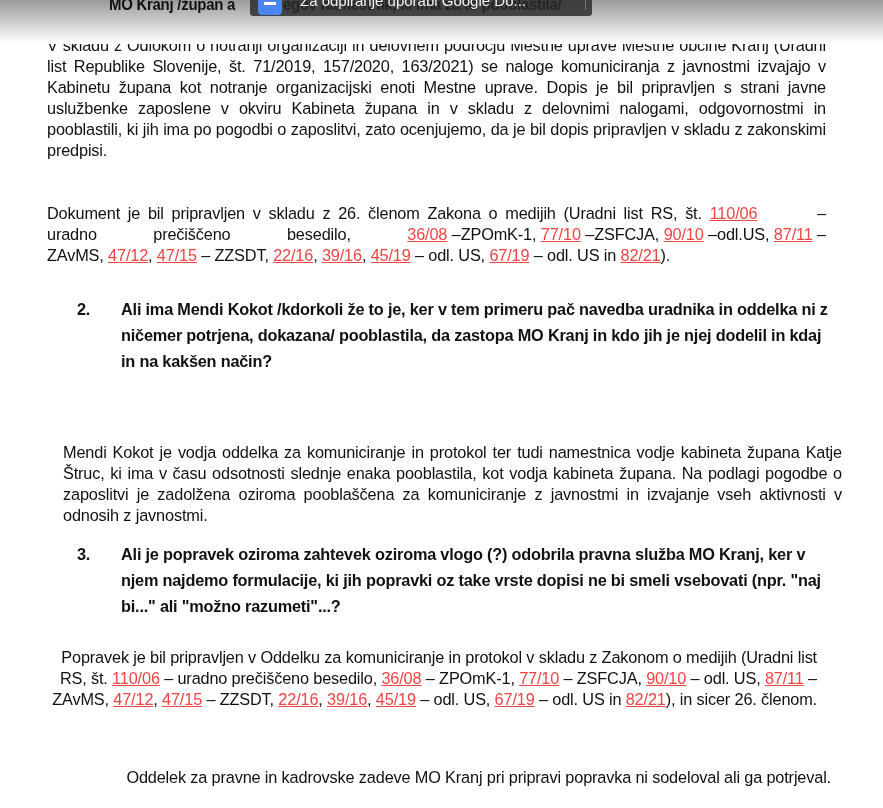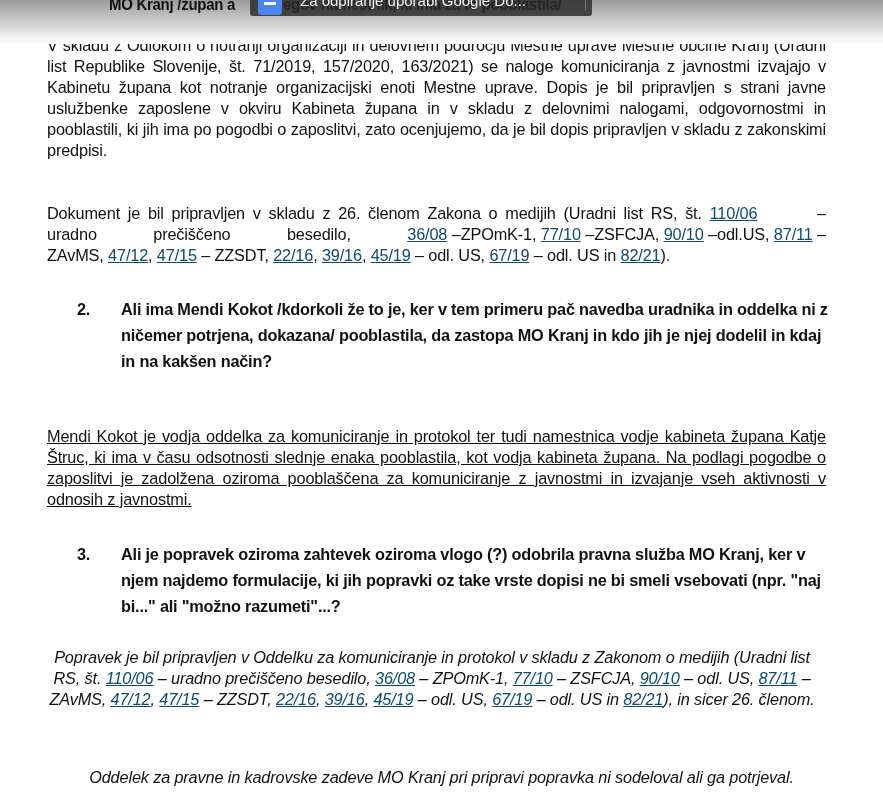--- a/index.html
+++ b/index.html
@@ -91,23 +91,23 @@
     .para {
       position: absolute;
       left: 47px;
       width: 779px;
       font-size: 16.3px;
       line-height: 21px;
       text-align: justify;
       color: #111;
       letter-spacing: -0.15px;
     }
-    .para.left { text-align: center; font-style: italic; }
+    .para.left { text-align: right; }
     a.link {
-      color: #0c4a6e;
+      color: #ef4444;
       text-decoration: underline;
     }
     .q {
       position: absolute;
       left: 77px;
       width: 760px;
       font-size: 16.3px;
       line-height: 26px;
       font-weight: bold;
       color: #111;
@@ -144,21 +144,21 @@
 
   <p class="para" style="top:203px;margin:0;">
     <span>Dokument je bil pripravljen v skladu z 26. členom Zakona o medijih (Uradni list RS, št. </span><a class="link" href="#">110/06</a><span style="word-spacing:52px;"> – uradno prečiščeno besedilo, </span><a class="link" href="#">36/08</a><span> –ZPOmK-1, </span><a class="link" href="#">77/10</a><span> –ZSFCJA, </span><a class="link" href="#">90/10</a><span> –odl.US, </span><a class="link" href="#">87/11</a><span> – ZAvMS, </span><a class="link" href="#">47/12</a><span>, </span><a class="link" href="#">47/15</a><span> – ZZSDT, </span><a class="link" href="#">22/16</a><span>, </span><a class="link" href="#">39/16</a><span>, </span><a class="link" href="#">45/19</a><span> – odl. US, </span><a class="link" href="#">67/19</a><span> – odl. US in </span><a class="link" href="#">82/21</a><span>).</span>
   </p>
 
   <div class="q" style="top:296px;">
     <span class="num">2.</span>
     <span class="qtext">Ali ima Mendi Kokot /kdorkoli že to je, ker v tem primeru pač navedba uradnika in oddelka ni z ničemer potrjena, dokazana/ pooblastila, da zastopa MO Kranj in kdo jih je njej dodelil in kdaj in na kakšen način?</span>
   </div>
 
-  <p class="para" style="top:426px;margin:0;text-decoration:underline;">Mendi Kokot je vodja oddelka za komuniciranje in protokol ter tudi namestnica vodje kabineta župana Katje Štruc, ki ima v času odsotnosti slednje enaka pooblastila, kot vodja kabineta župana. Na podlagi pogodbe o zaposlitvi je zadolžena oziroma pooblaščena za komuniciranje z javnostmi in izvajanje vseh aktivnosti v odnosih z javnostmi.</p>
+  <p class="para" style="top:426px;margin:16px;">Mendi Kokot je vodja oddelka za komuniciranje in protokol ter tudi namestnica vodje kabineta župana Katje Štruc, ki ima v času odsotnosti slednje enaka pooblastila, kot vodja kabineta župana. Na podlagi pogodbe o zaposlitvi je zadolžena oziroma pooblaščena za komuniciranje z javnostmi in izvajanje vseh aktivnosti v odnosih z javnostmi.</p>
 
   <div class="q" style="top:541px;">
     <span class="num">3.</span>
     <span class="qtext">Ali je popravek oziroma zahtevek oziroma vlogo (?) odobrila pravna služba MO Kranj, ker v njem najdemo formulacije, ki jih popravki oz take vrste dopisi ne bi smeli vsebovati (npr. "naj bi..." ali "možno razumeti"...?</span>
   </div>
 
   <p class="para left" style="top:647px;margin:0;width:770px;">
     <span>Popravek je bil pripravljen v Oddelku za komuniciranje in protokol v skladu z Zakonom o medijih (Uradni list RS, št. </span><a class="link" href="#">110/06</a><span> – uradno prečiščeno besedilo, </span><a class="link" href="#">36/08</a><span> – ZPOmK-1, </span><a class="link" href="#">77/10</a><span> – ZSFCJA, </span><a class="link" href="#">90/10</a><span> – odl. US, </span><a class="link" href="#">87/11</a><span> – ZAvMS, </span><a class="link" href="#">47/12</a><span>, </span><a class="link" href="#">47/15</a><span> – ZZSDT, </span><a class="link" href="#">22/16</a><span>, </span><a class="link" href="#">39/16</a><span>, </span><a class="link" href="#">45/19</a><span> – odl. US, </span><a class="link" href="#">67/19</a><span> – odl. US in </span><a class="link" href="#">82/21</a><span>), in sicer 26. členom.</span>
   </p>
 

